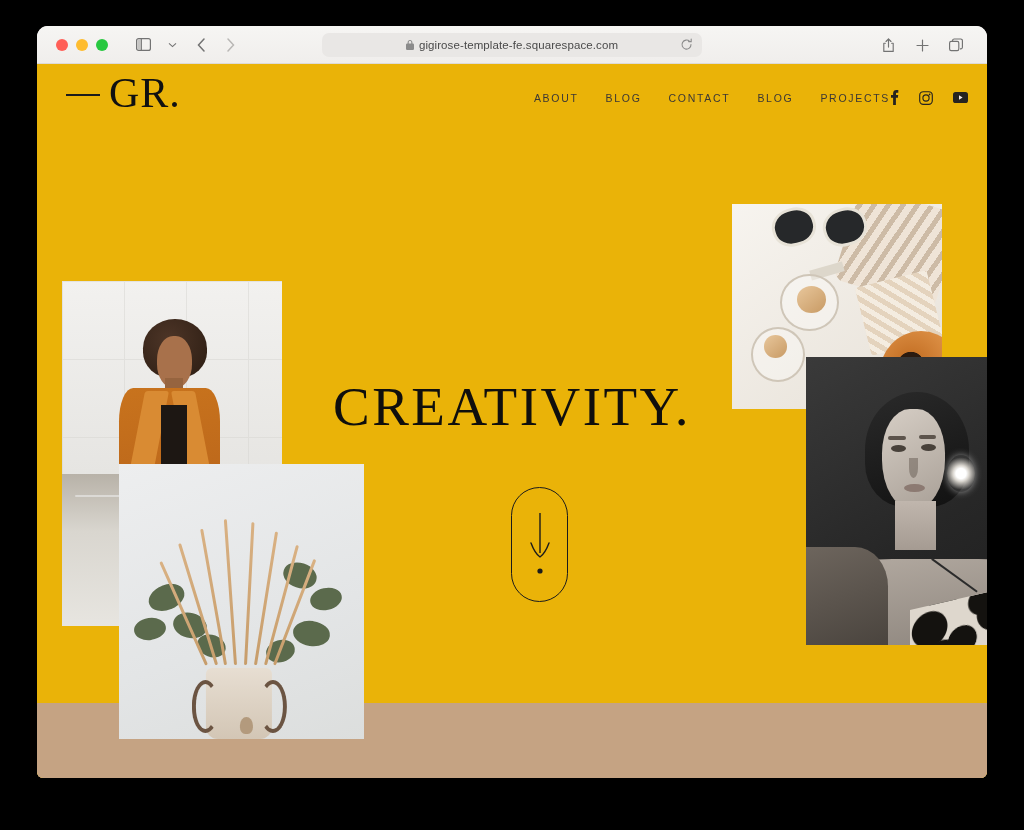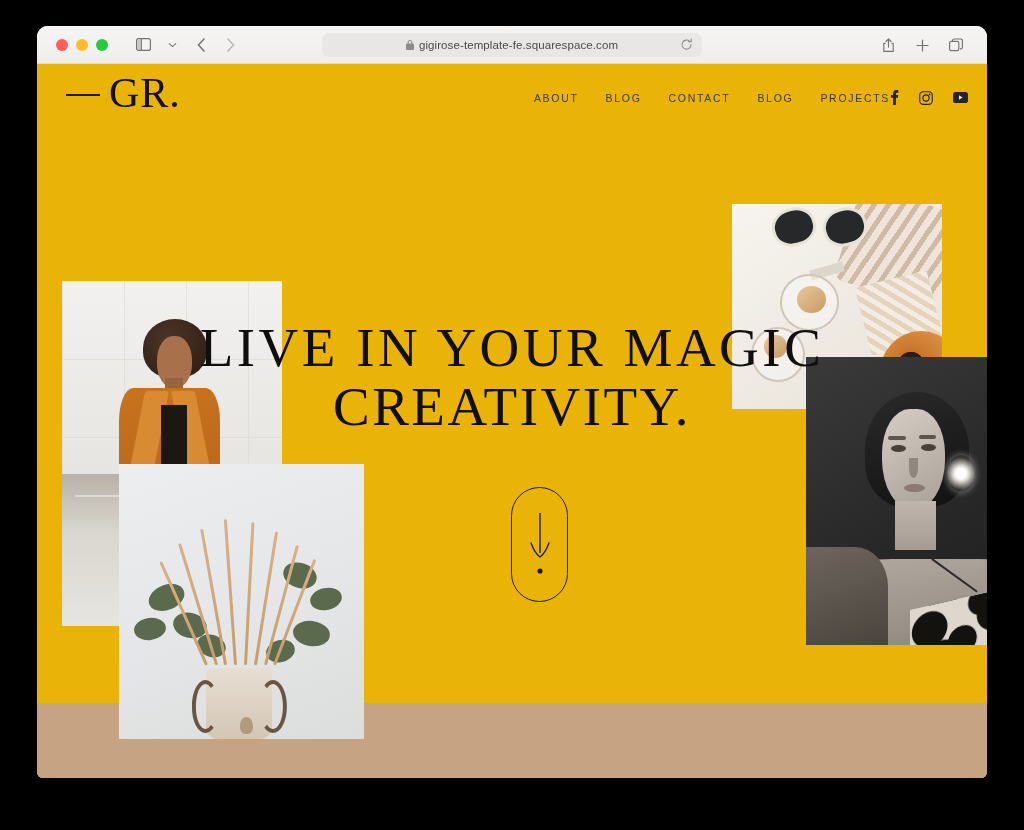--- a/index.html
+++ b/index.html
@@ -396,21 +396,21 @@
         <span class="s">
           <svg width="15" height="11" viewBox="0 0 15 11" fill="currentColor">
               <rect x="0" y="0" width="15" height="11" rx="2.6"></rect>
               <path d="M6 3.2 9.6 5.5 6 7.8z" fill="#f3e8e6"></path>
             </svg>
         </span>
       </div>
     </div>
 
     <h1 id="hero-heading">
-      <span class="l1">LIVE IN YOUR MAGIC</span><br>
+      <br>
       <span class="l2">CREATIVITY.</span>
     </h1>
 
     <div class="ph" id="img-portrait">
       <div class="img-inner">
         <div class="po-bg"></div>
         <div class="po-hair"></div>
         <div class="po-face"></div>
         <div class="po-browL"></div>
           <div class="po-browR"></div>

